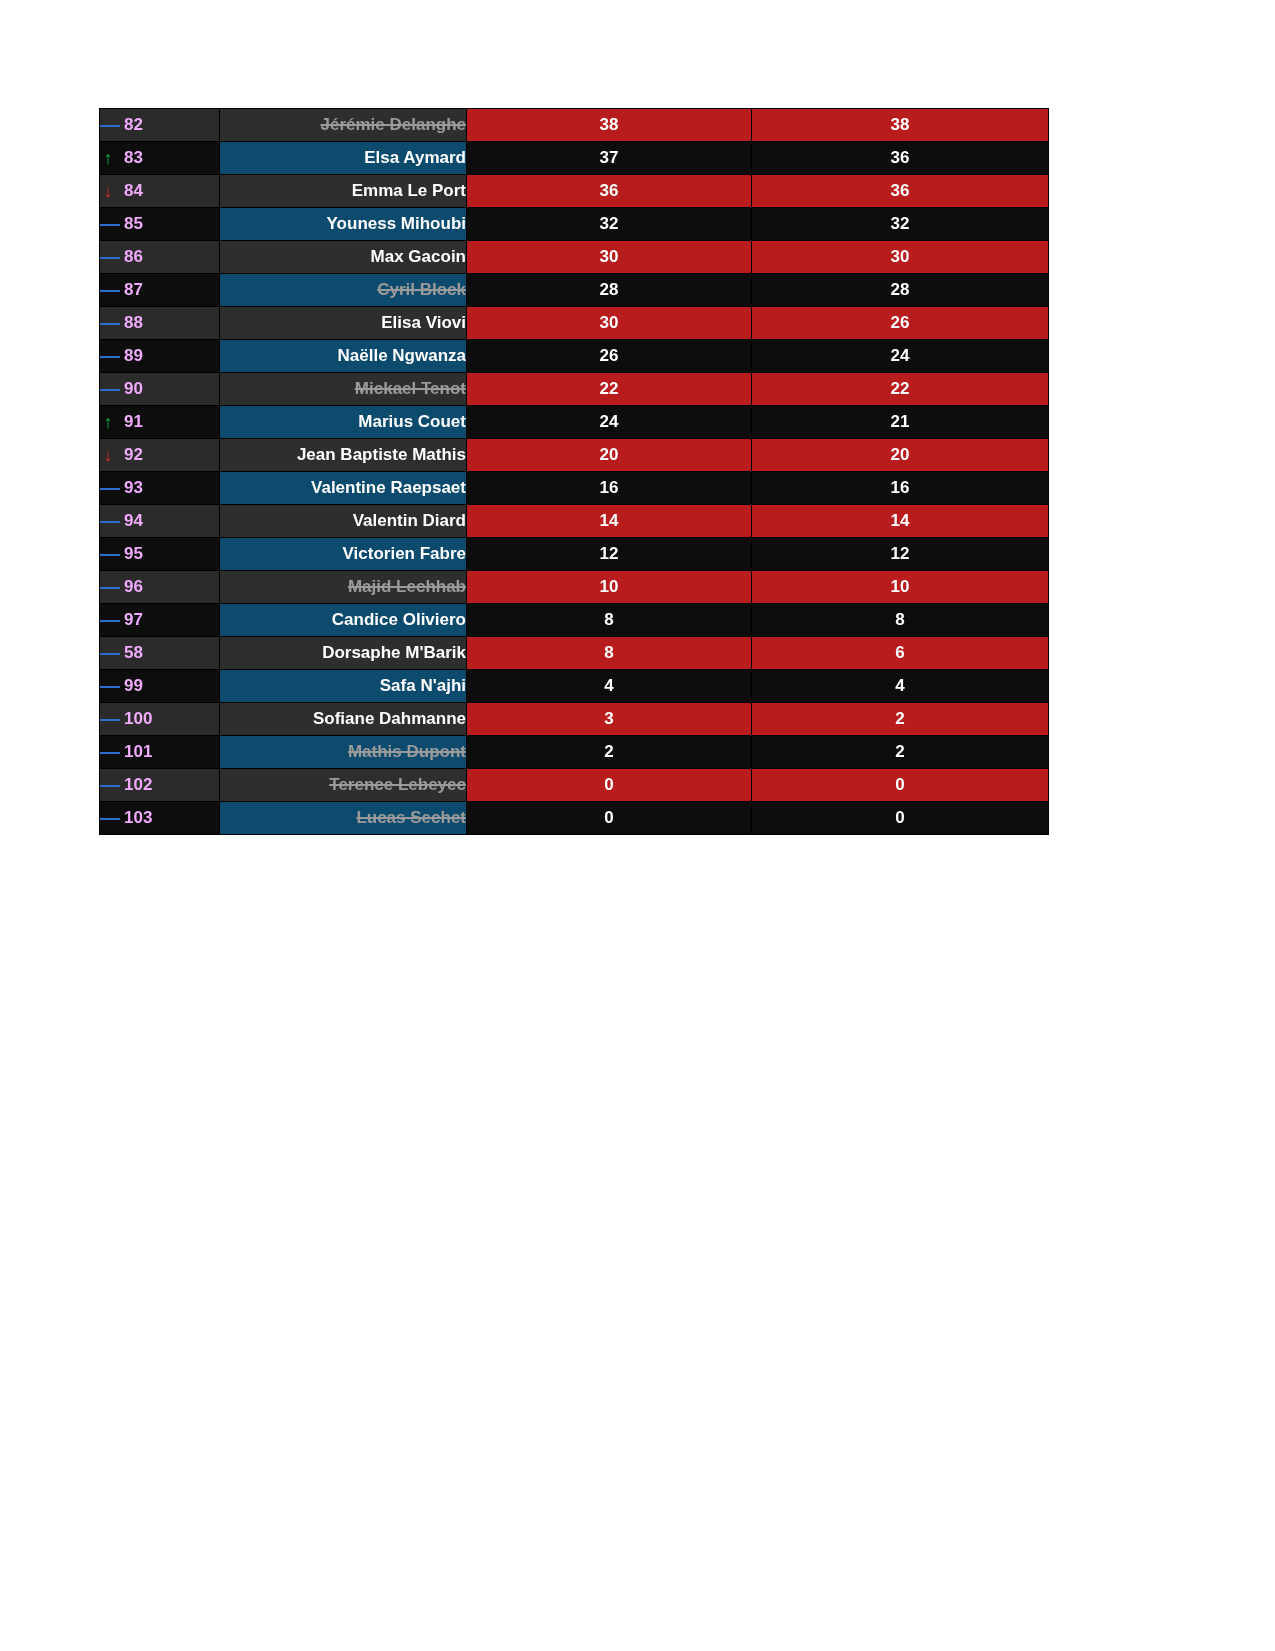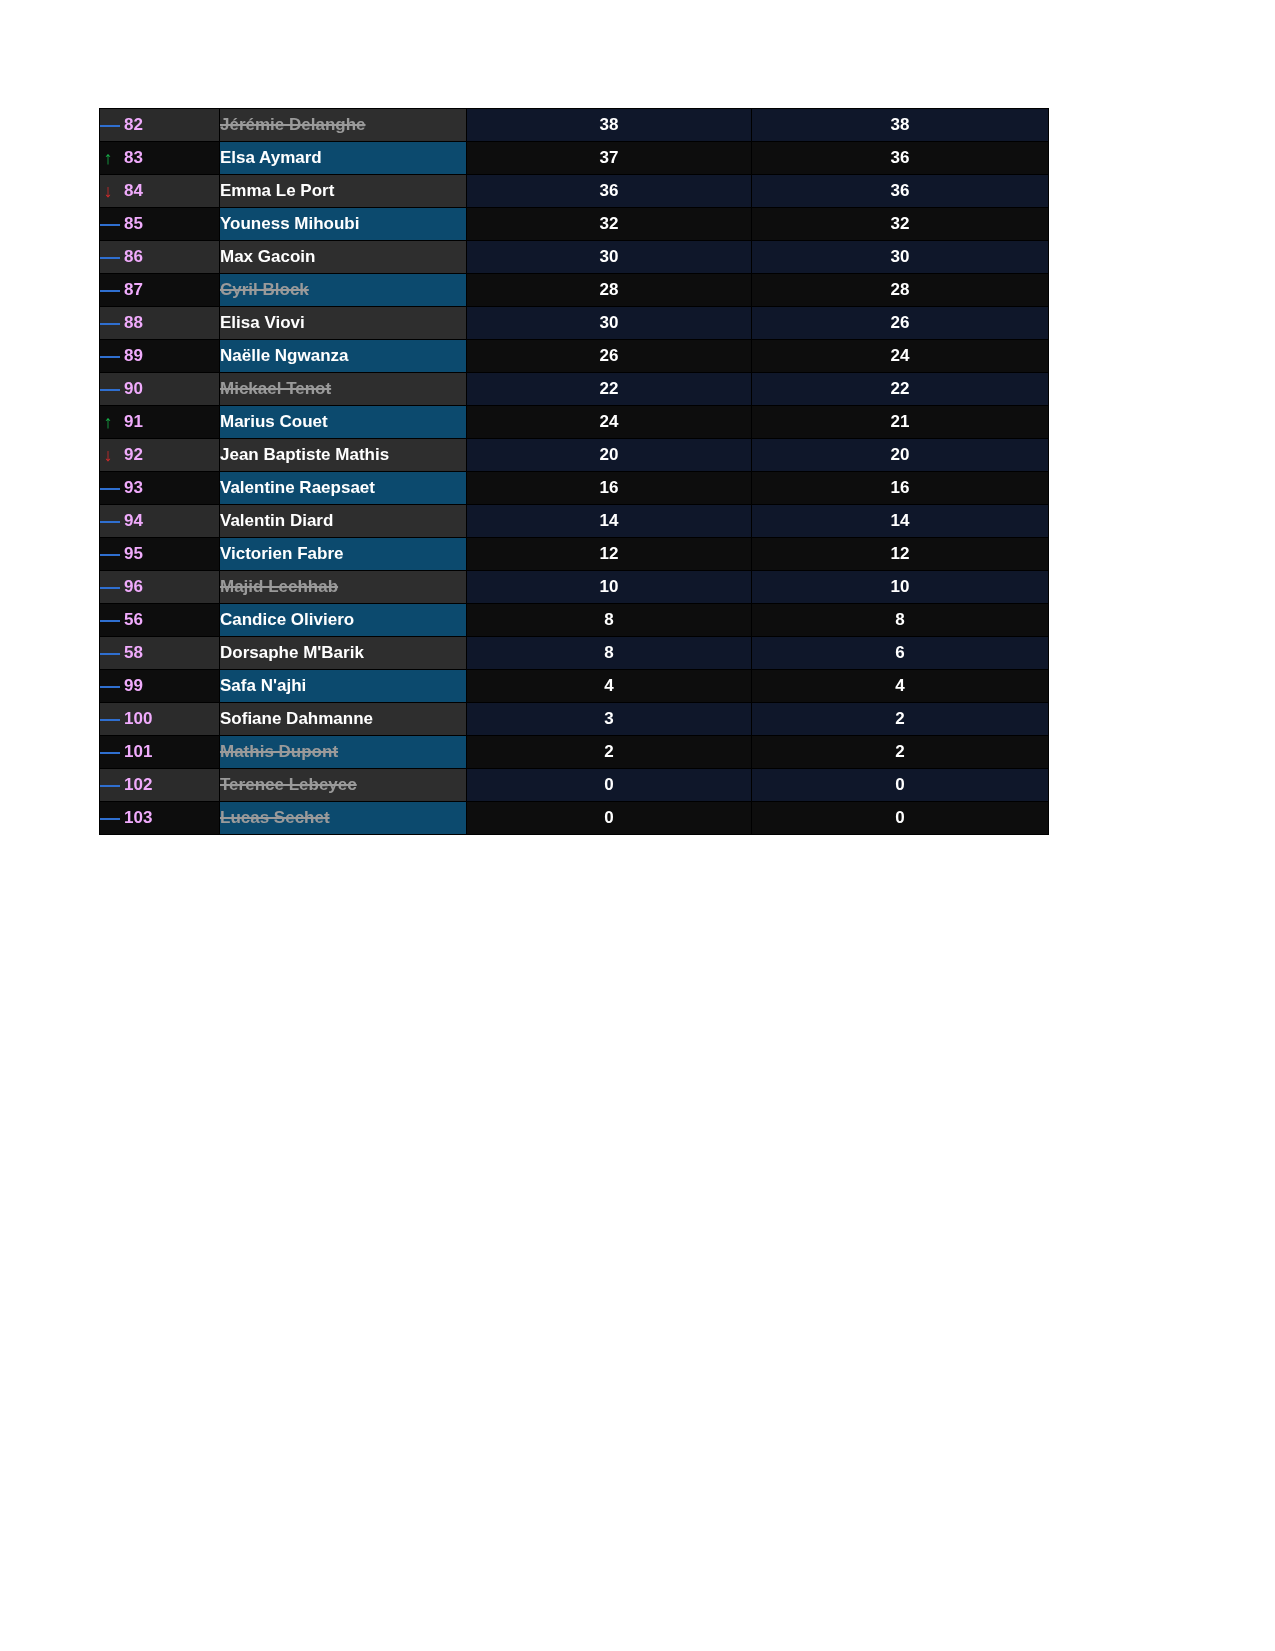--- a/index.html
+++ b/index.html
@@ -37,21 +37,21 @@
     border: 1px solid #000000;
     color: #ffffff;
     font-size: 17px;
     font-weight: bold;
     vertical-align: middle;
     overflow: hidden;
     white-space: nowrap;
   }
 
   
-  tr.odd td { background: #0f172a; }
+  tr.odd td { background: #b91c1c; }
   tr.even td { background: #0d0d0d; }
   tr.odd td.name-cell { background: #2e2e2e; }
   tr.even td.name-cell { background: #0c4a6e; }
   tr.odd td.rank-cell { background: #2b2b2b; }
   tr.even td.rank-cell { background: #0d0d0d; }
 
   td.rank-cell {
     padding-left: 10px;
     text-align: left;
   }
@@ -72,21 +72,21 @@
     font-size: 20px;
     font-weight: bold;
     position: relative;
     top: -1px;
   }
   .trend.up   { color: #17b24a; font-size: 18px; }
   .trend.down { color: #d22b2b; font-size: 18px; }
   .rank-num { font-size: 17px; font-weight: bold; color: #f0abfc; }
 
   td.name-cell {
-    text-align: left;
+    text-align: right;
     text-decoration: underline;
   }
   .name-text { display: inline-block; }
   .name-text.struck {
     color: #9a9a9a;
     text-decoration: line-through;
     text-decoration-thickness: 1.5px;
   }
   td.num-cell {
     text-align: center;
@@ -266,21 +266,21 @@
             </div>
           </td>
           <td class="name-cell"><span class="name-text struck">Majid Lechhab</span></td>
           <td class="num-cell">10</td>
           <td class="num-cell">10</td>
         </tr>
         <tr class="even">
           <td class="rank-cell">
             <div class="rank-inner">
               <span class="trend same">—</span>
-              <span class="rank-num">56</span>
+              <span class="rank-num">97</span>
             </div>
           </td>
           <td class="name-cell"><span class="name-text">Candice Oliviero</span></td>
           <td class="num-cell">8</td>
           <td class="num-cell">8</td>
         </tr>
         <tr class="odd">
           <td class="rank-cell">
             <div class="rank-inner">
               <span class="trend same">—</span>

